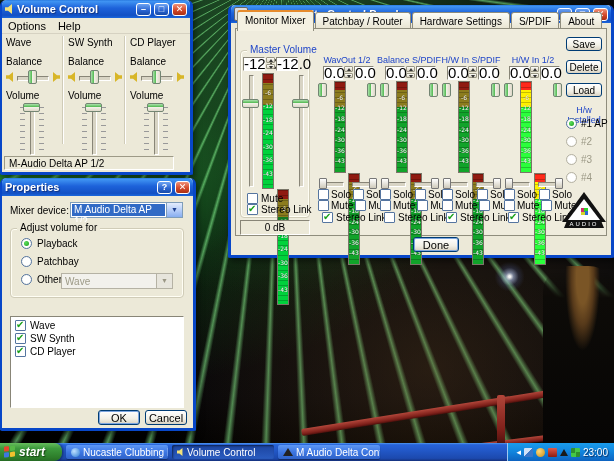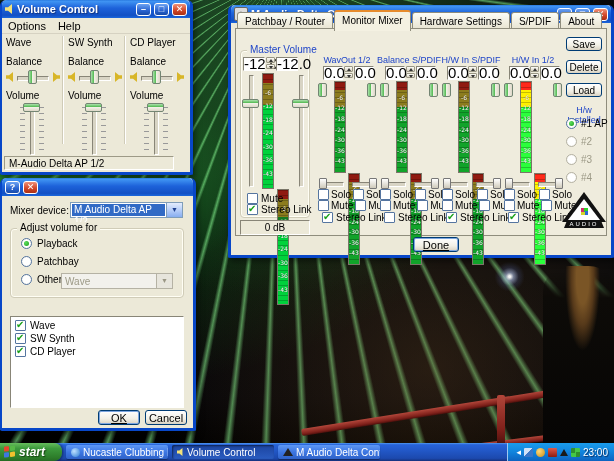--- a/index.html
+++ b/index.html
@@ -34,21 +34,21 @@
        text-align:center;background:linear-gradient(180deg,#6da3f2,#2a63cf 60%,#174aa8);box-sizing:border-box;font-weight:bold;}
   .tbtn.close{background:linear-gradient(180deg,#ee9179,#d4492a 55%,#a92f14);}
   .menubar{height:15px;background:#ece9d8;border-bottom:1px solid #d6d2c2;display:flex;gap:12px;
        align-items:center;padding:0 6px;font-size:11px;}
   .statusbar{position:absolute;left:2px;right:2px;bottom:2px;height:15px;background:#ece9d8;}
   .statusfield{position:absolute;left:0;top:1px;right:14px;bottom:0;border:1px solid;border-color:#9d9a87 #fff #fff #9d9a87;
        font-size:10px;padding:1px 4px;color:#000;background:#ece9d8;}
 
   .btn{background:linear-gradient(180deg,#fff,#f2f0e6 60%,#d9d2c2);border:1px solid #003c74;border-radius:3px;
        font-size:11px;text-align:center;font-family:inherit;box-sizing:border-box;}
-  .btn.def{box-shadow:inset 0 0 0 1px #7da6e0;text-decoration:underline;}
+  .btn.def{box-shadow:inset 0 0 0 1px #7da6e0;}
 
   .groupbox{border:1px solid #d0ccb8;border-radius:4px;box-shadow:inset 0 0 0 1px #fffef4;}
   .gbl{position:absolute;top:-7px;left:6px;background:#efecdd;padding:0 3px;color:#1f45c8;font-size:10px;white-space:nowrap;}
   .gbl2{background:#ece9d8;color:#1f45c8;}
 
   .cb{width:11px;height:11px;background:#fff;border:1px solid #5575a0;border-radius:1px;position:relative;box-sizing:border-box;}
   .cb.on::after{content:"✔";position:absolute;left:0px;top:-2px;color:#1ba11b;font-size:10px;}
   .radio{width:11px;height:11px;border:1px solid #5575a0;border-radius:50%;background:radial-gradient(circle,#fff 55%,#e8e6da);
        position:relative;box-sizing:border-box;}
   .radio.on::after{content:"";position:absolute;left:2px;top:2px;width:5px;height:5px;border-radius:50%;
@@ -147,22 +147,22 @@
 <div class="abs win" style="left:228px;top:5px;width:380px;height:250px;">
   <div class="titlebar">
     <div style="width:12px;height:12px;background:#ddd;border:1px solid #666;border-radius:2px;font-size:8px;text-align:center;line-height:11px;">▲</div>
     <div class="t">M Audio Delta Control Panel</div>
     <div class="tbtn">–</div>
     <div class="tbtn">□</div>
     <div class="tbtn close">✕</div>
   </div>
 
   <div class="tabs" style="left:6px;top:7px;">
+    <div class="tab active">Monitor Mixer</div>
     <div class="tab">Patchbay / Router</div>
-    <div class="tab active">Monitor Mixer</div>
     <div class="tab">Hardware Settings</div>
     <div class="tab">S/PDIF</div>
     <div class="tab">About</div>
   </div>
 
   <div class="tabpage" style="left:4px;top:23px;width:370px;height:206px;">
 
     <div class="abs groupbox" style="left:4px;top:21px;width:68px;height:166px;">
       <div class="gbl">Master Volume</div>
       <div class="abs" style="left:2px;top:6px;display:flex;gap:1px;">
@@ -536,20 +536,21 @@
     </div>
   </div>
 
   <div class="statusbar">
     <div class="statusfield">M-Audio Delta AP 1/2</div>
   </div>
 </div>
 
 <div class="abs win" style="left:0px;top:178px;width:191px;height:250px;border-left-width:2px;">
   <div class="titlebar">
+    <div class="t">Properties</div>
     <div class="tbtn">?</div>
     <div class="tbtn close">✕</div>
   </div>
 
   <div class="abs lbl" style="left:8px;top:27px;">Mixer device:</div>
   <div class="abs combo" style="left:68px;top:24px;width:113px;">
     <span class="sel">M Audio Delta AP 1/2</span>
     <span class="drop">▼</span>
   </div>
 

